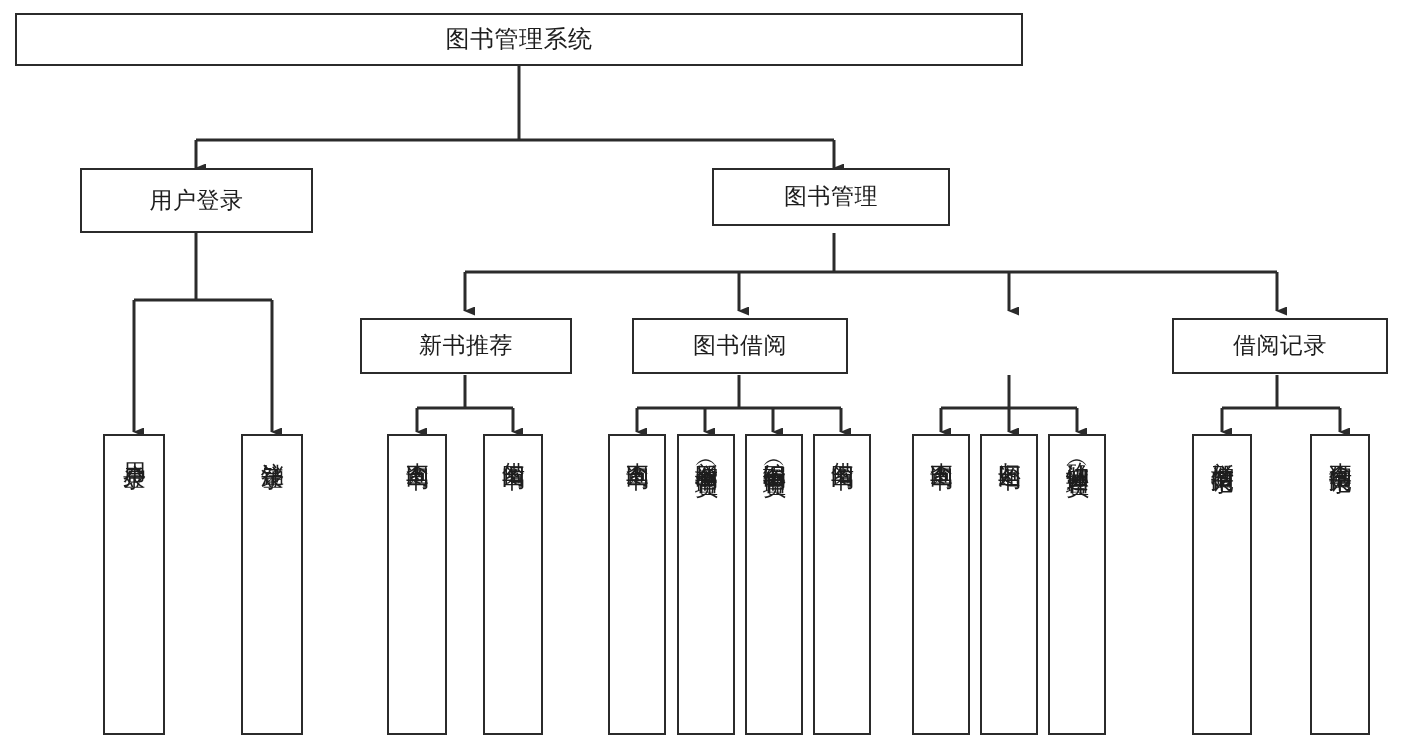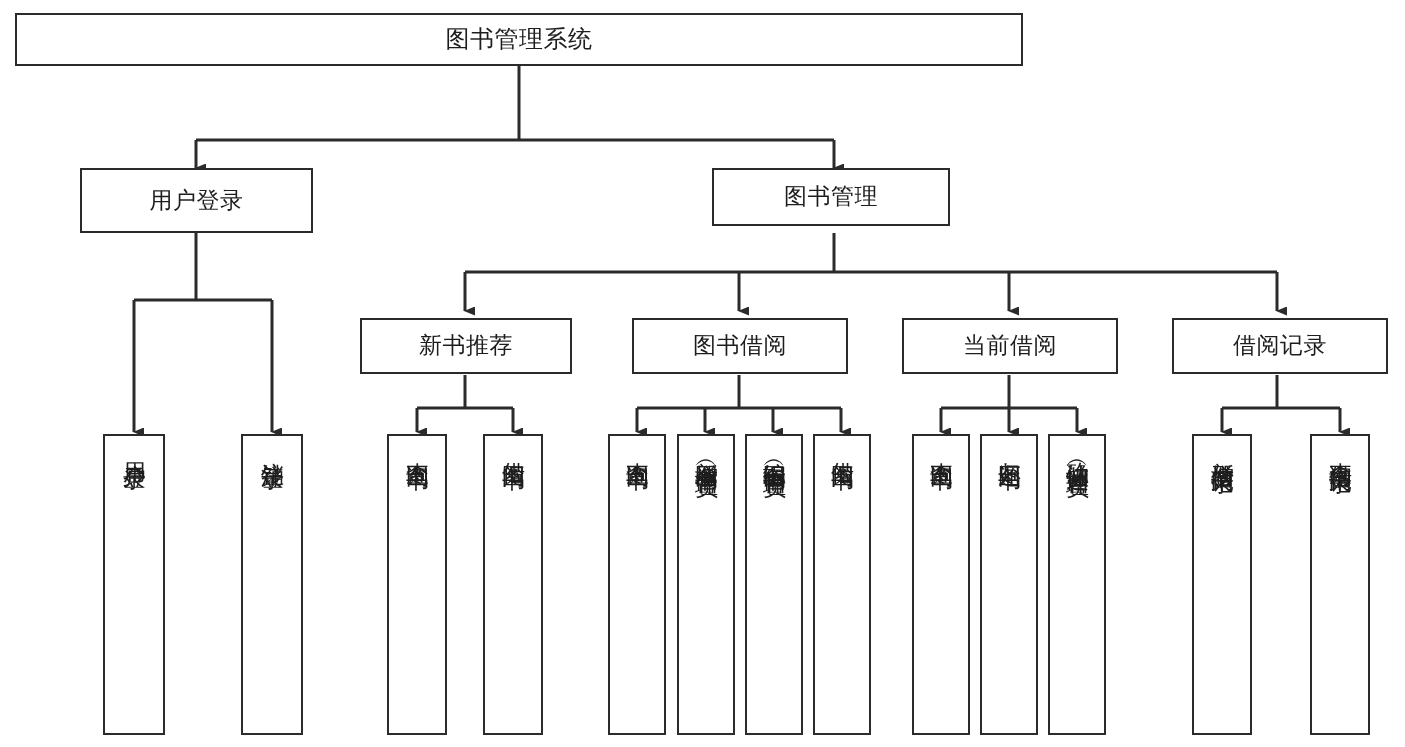--- a/index.html
+++ b/index.html
@@ -139,23 +139,20 @@
   <div class="node horizontal" style="left:712px; top:168px; width:238px; height:58px;">
     <span class="label">图书管理</span>
   </div>
 
   <div class="node horizontal" style="left:360px; top:318px; width:212px; height:56px;">
     <span class="label">新书推荐</span>
   </div>
   <div class="node horizontal" style="left:632px; top:318px; width:216px; height:56px;">
     <span class="label">图书借阅</span>
   </div>
-  <div class="node horizontal" style="left:902px; top:318px; width:216px; height:56px;">
-    <span class="label">当前借阅</span>
-  </div>
   <div class="node horizontal" style="left:1172px; top:318px; width:216px; height:56px;">
     <span class="label">借阅记录</span>
   </div>
 
   <div class="node vertical" style="left:103px; top:434px; width:62px; height:301px;">
     <span class="label">用户登录</span>
   </div>
   <div class="node vertical" style="left:241px; top:434px; width:62px; height:301px;">
     <span class="label">注销登录</span>
   </div>

